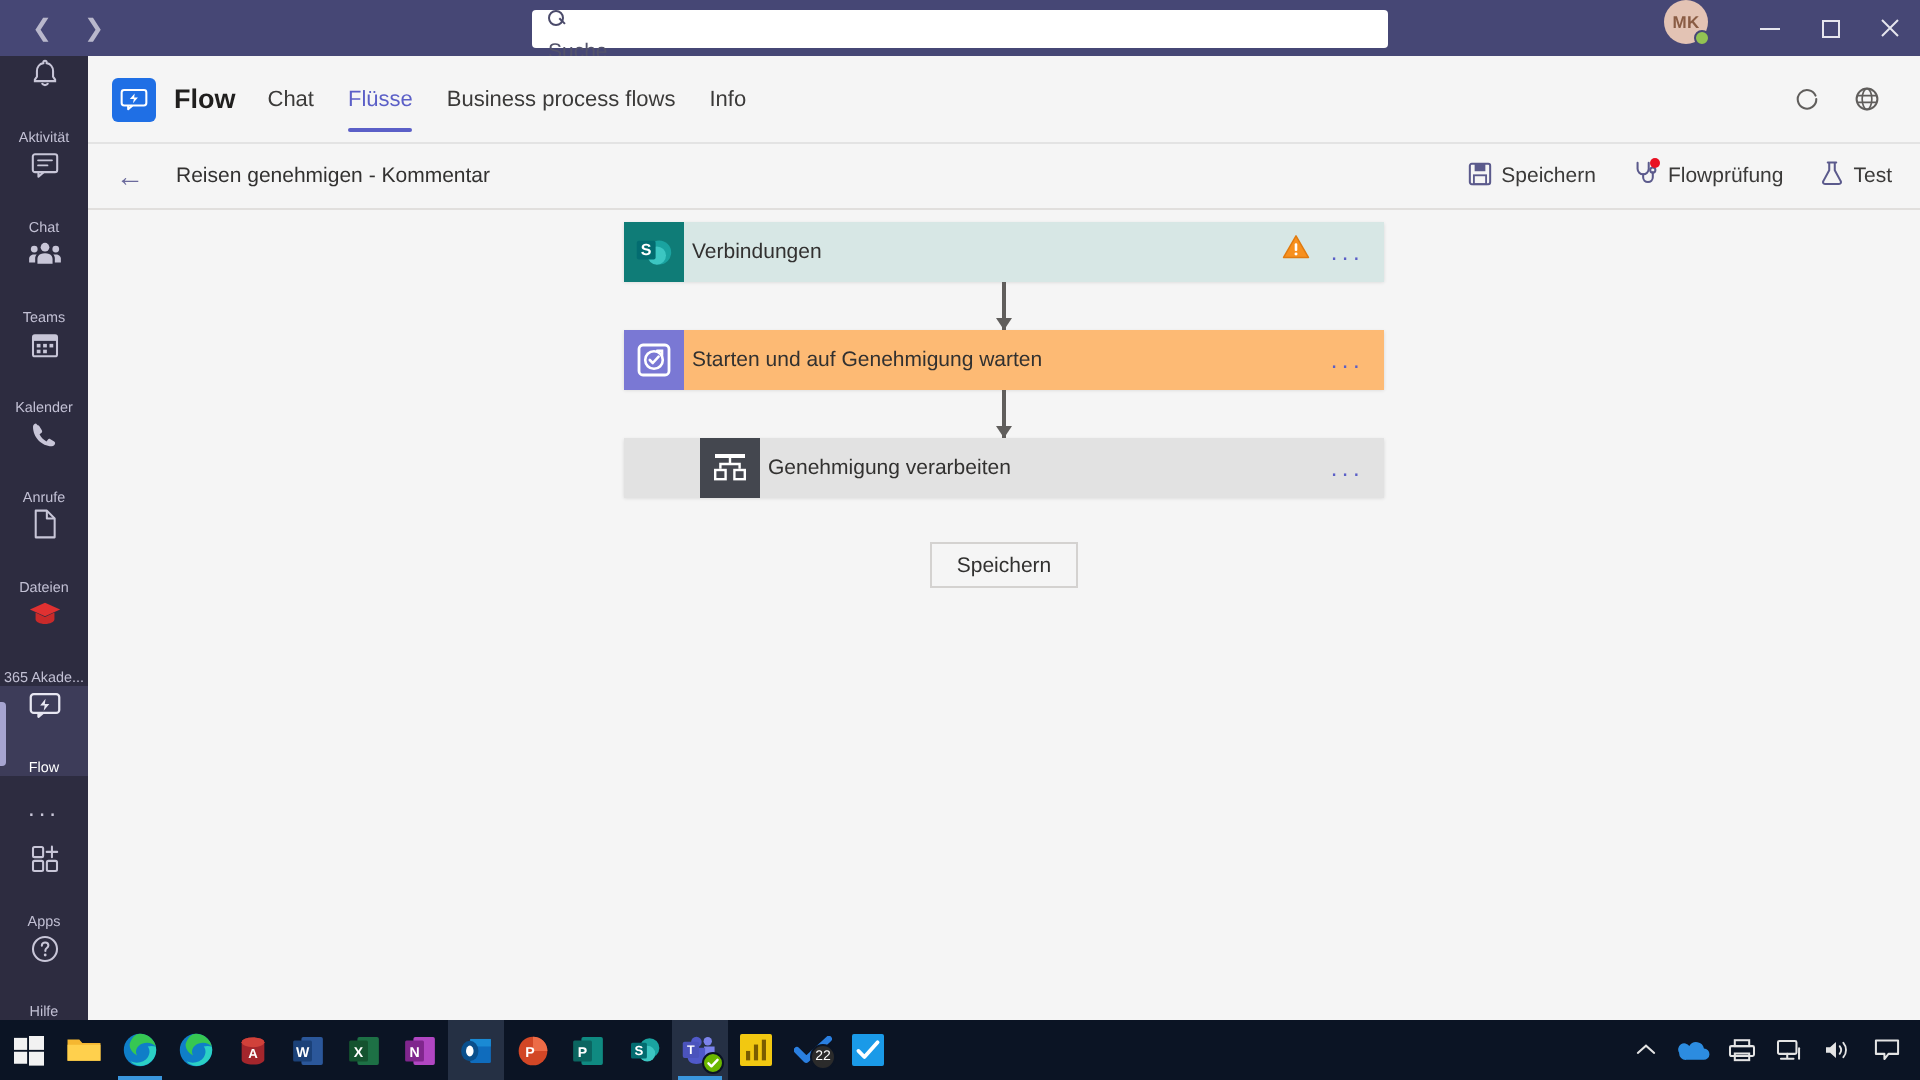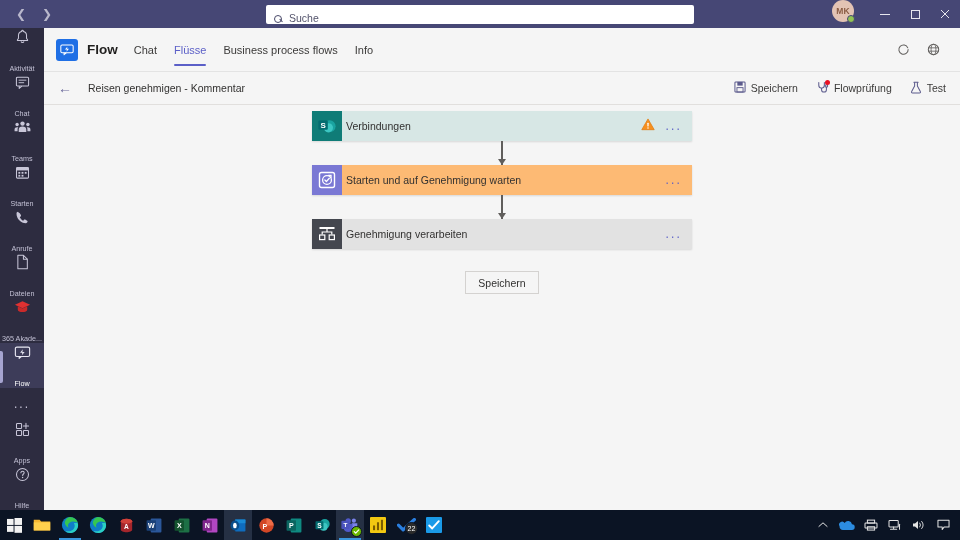--- a/index.html
+++ b/index.html
@@ -17,21 +17,21 @@
     background: #464775; display: flex; align-items: center;
   }
   .nav-arrows { display: flex; align-items: center; gap: 4px; padding-left: 10px; width: 260px; }
   .nav-arrow {
     width: 22px; height: 20px; display: flex; align-items: center; justify-content: center;
     color: #b9b8cc; font-size: 12px; cursor: pointer; line-height: 1;
   }
   .search-wrap { flex: 1; display: flex; justify-content: center; }
   .searchbox {
     width: 428px; height: 19px; background: #fff; border-radius: 2px;
-    display: flex; align-items: flex-end; padding: 0 8px; gap: 6px;
+    display: flex; align-items: flex-start; padding: 0 8px; gap: 6px; flex-direction: column;
   }
   .searchbox .mag { width: 9px; height: 9px; position: relative; flex: 0 0 auto; }
   .searchbox .mag::before {
     content: ""; position: absolute; left: 0; top: 0; width: 6px; height: 6px;
     border: 1.2px solid #4a4a6a; border-radius: 50%;
   }
   .searchbox .mag::after {
     content: ""; position: absolute; left: 5px; top: 5.5px; width: 4px; height: 1.2px;
     background: #4a4a6a; transform: rotate(45deg);
   }
@@ -121,21 +121,21 @@
   .card {
     width: 380px; height: 30px; display: flex; align-items: center;
     box-shadow: 0 .6px 1.8px rgba(0,0,0,.12); cursor: pointer;
   }
   .card-ico { width: 30px; height: 30px; flex: 0 0 auto; display: flex; align-items: center; justify-content: center; }
   .card-title { font-size: 10.5px; color: #323130; margin-left: 4px; }
   .card-right { margin-left: auto; display: flex; align-items: center; gap: 10px; padding-right: 10px; }
   .ellipsis { color: #5b5fc7; letter-spacing: 2.2px; font-size: 12px; cursor: pointer; line-height: 1; }
   .card.c1 { background: #d7e7e5; }
   .card.c2 { background: #fdba74; }
-  .card.c3 { background: #e2e2e2; }
+  .card.c3 { background: #e2e2e2; padding-left: 38px; }
   .connector { height: 24px; display: flex; align-items: center; justify-content: center; }
   .arrow-line { width: 1.2px; height: 24px; background: #605e5c; position: relative; }
   .arrow-line::after {
     content: ""; position: absolute; bottom: 0; left: -3.2px;
     border-left: 4px solid transparent; border-right: 4px solid transparent;
     border-top: 6px solid #605e5c;
   }
   .card-actions {
     display: flex; justify-content: center; gap: 12px; margin-top: 22px;
   }
@@ -247,21 +247,21 @@
         <svg width="15" height="15" viewBox="0 0 16 16">
             <rect x="1.6" y="2.8" width="12.8" height="11.2" rx="1" fill="none" stroke="#c8c6d8" stroke-width="1.1"></rect>
             <rect x="1.6" y="2.8" width="12.8" height="3" fill="#c8c6d8"></rect>
             <rect x="3.6" y="7.4" width="2" height="1.9" fill="#c8c6d8"></rect>
             <rect x="7" y="7.4" width="2" height="1.9" fill="#c8c6d8"></rect>
             <rect x="10.4" y="7.4" width="2" height="1.9" fill="#c8c6d8"></rect>
             <rect x="3.6" y="10.5" width="2" height="1.9" fill="#c8c6d8"></rect>
             <rect x="7" y="10.5" width="2" height="1.9" fill="#c8c6d8"></rect>
           </svg>
       </span>
-      <span class="rail-lbl">Starten</span>
+      <span class="rail-lbl">Kalender</span>
     </div>
 
     <div class="rail-item">
       <span class="rail-ico">
         <svg width="15" height="15" viewBox="0 0 16 16">
             <path d="M3.2 1.8c-.8 0-1.6.8-1.6 1.8 0 5.6 4.6 10.4 10 10.4 1 0 1.8-.8 1.8-1.7 0-.4-.2-.7-.5-.9l-2-1.2c-.5-.3-1.1-.2-1.4.3l-.7.9c-1.6-.8-2.9-2.1-3.7-3.8l.9-.7c.5-.3.6-1 .3-1.5L5.1 3.4c-.2-.4-.6-.6-1-.6z" fill="#c8c6d8"></path>
           </svg>
       </span>
       <span class="rail-lbl">Anrufe</span>
     </div>

